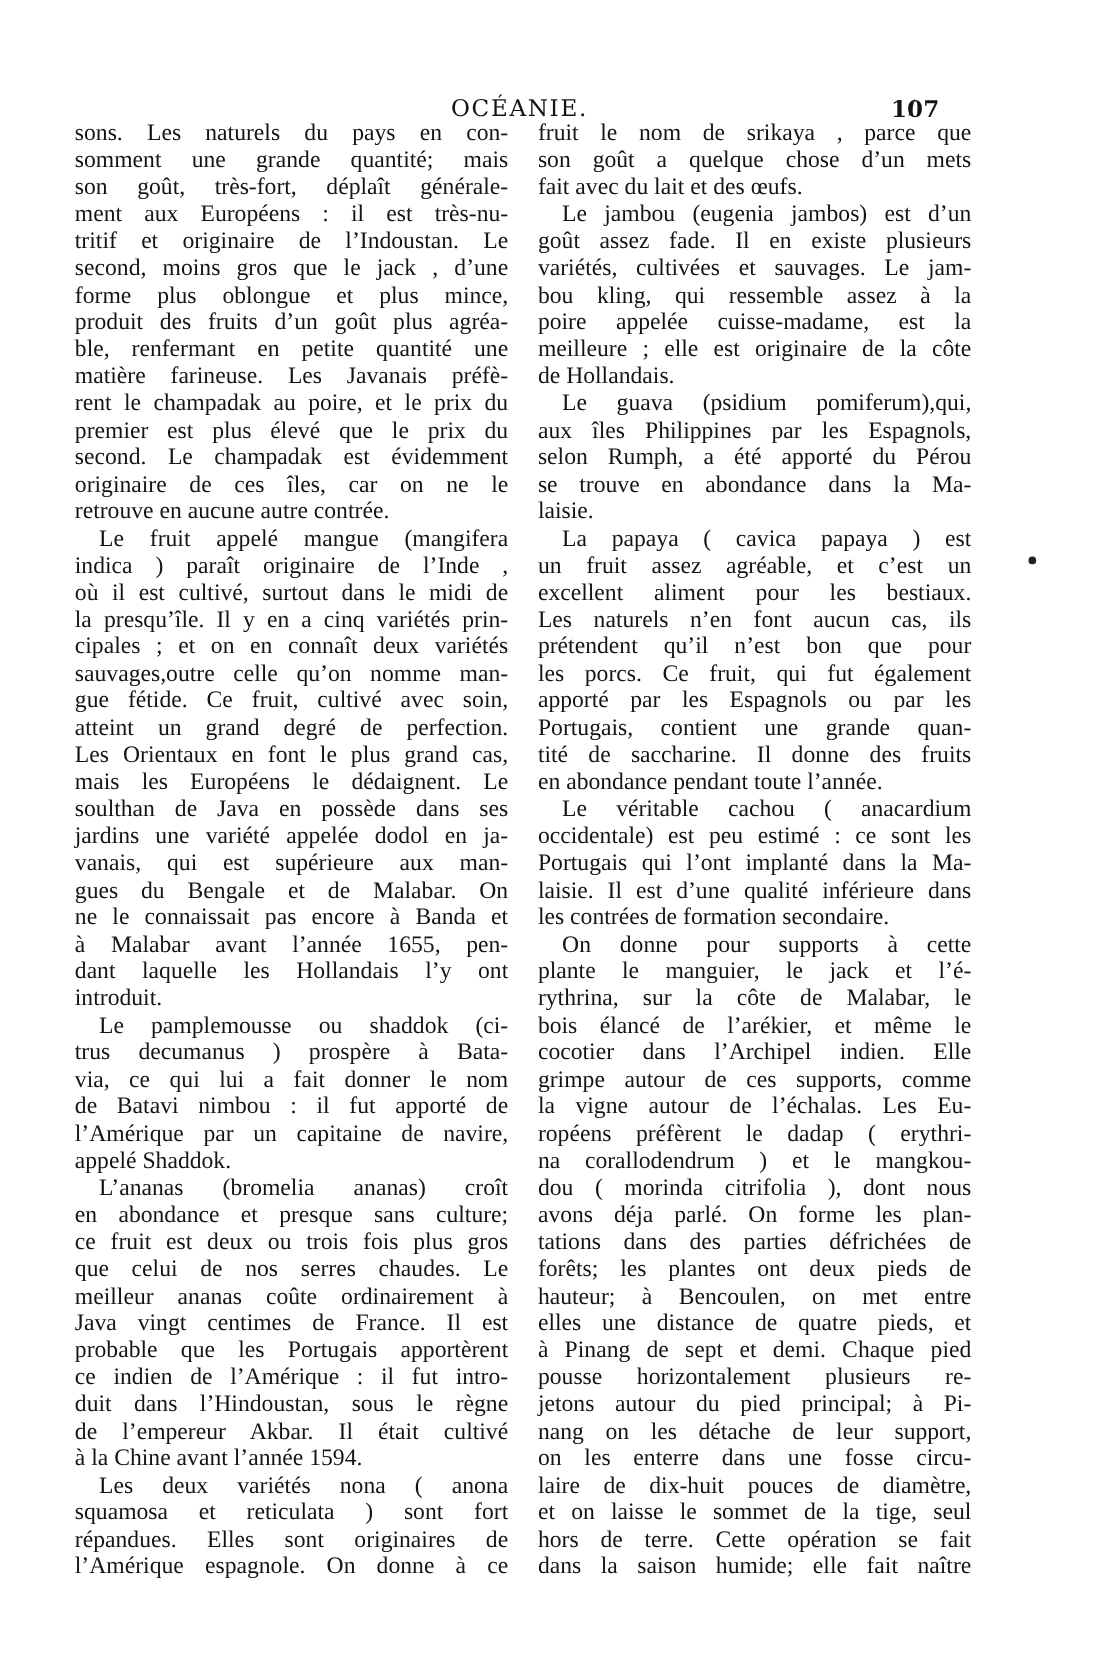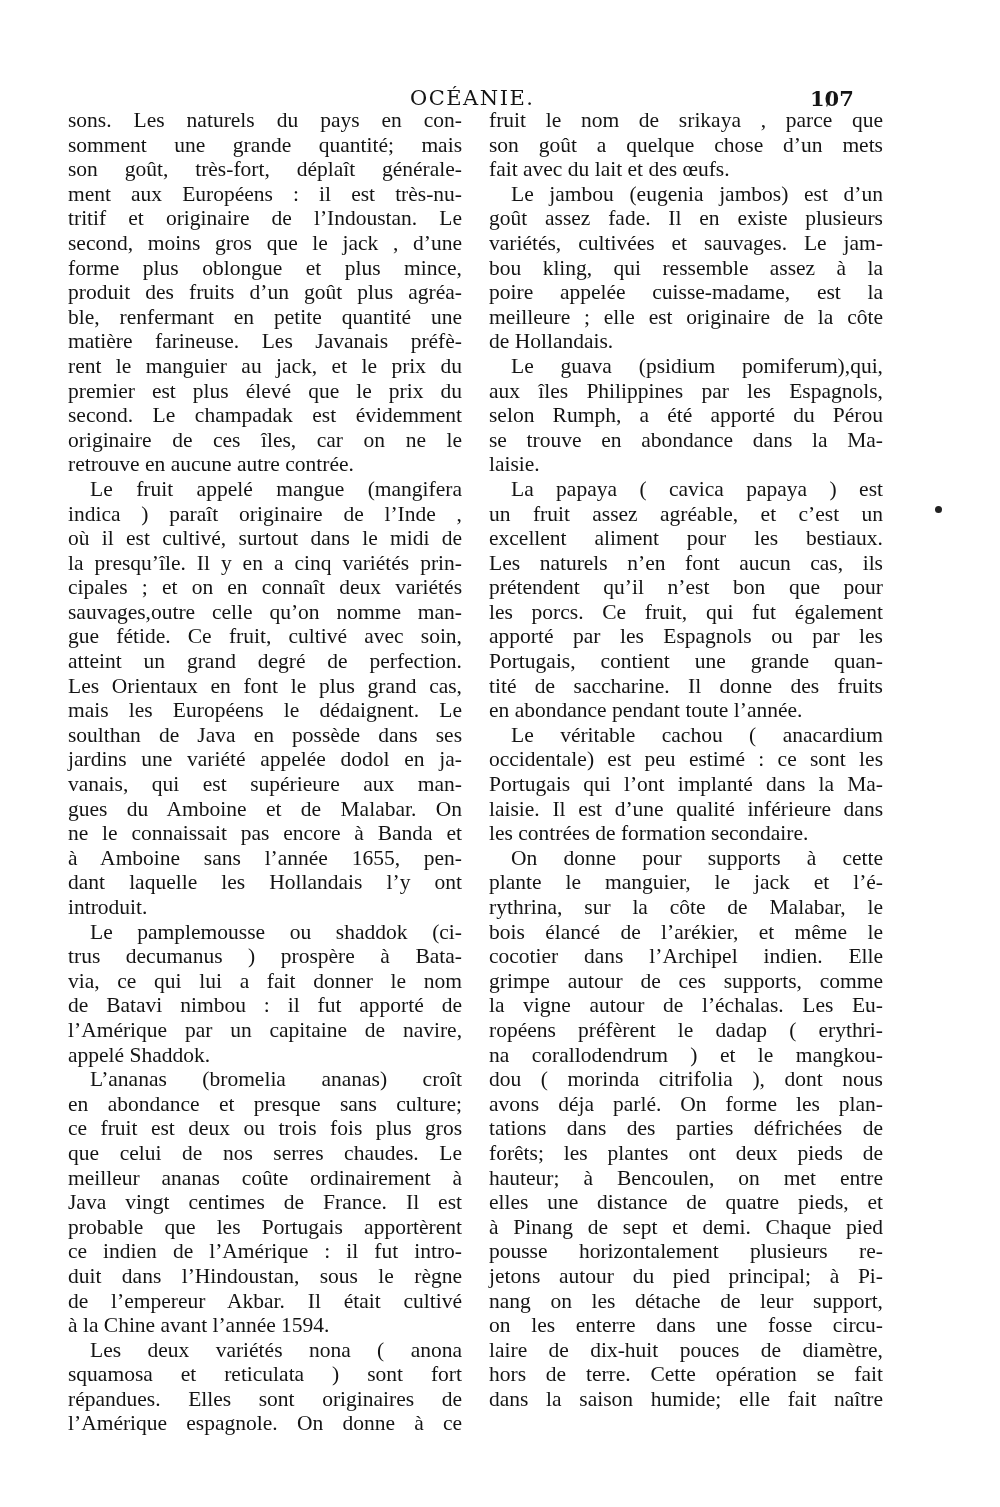--- a/index.html
+++ b/index.html
@@ -31,41 +31,41 @@
     <div class="line">sons. Les naturels du pays en con-</div>
     <div class="line">somment une grande quantité; mais</div>
     <div class="line">son goût, très-fort, déplaît générale-</div>
     <div class="line">ment aux Européens : il est très-nu-</div>
     <div class="line">tritif et originaire de l’Indoustan. Le</div>
     <div class="line">second, moins gros que le jack , d’une</div>
     <div class="line">forme plus oblongue et plus mince,</div>
     <div class="line">produit des fruits d’un goût plus agréa-</div>
     <div class="line">ble, renfermant en petite quantité une</div>
     <div class="line">matière farineuse. Les Javanais préfè-</div>
-    <div class="line">rent le manguier au jack, et le prix du</div>
+    <div class="line">rent le champadak au poire, et le prix du</div>
     <div class="line">premier est plus élevé que le prix du</div>
     <div class="line">second. Le champadak est évidemment</div>
     <div class="line">originaire de ces îles, car on ne le</div>
     <div class="line last">retrouve en aucune autre contrée.</div>
     <div class="line indent">Le fruit appelé mangue (mangifera</div>
     <div class="line">indica ) paraît originaire de l’Inde ,</div>
     <div class="line">où il est cultivé, surtout dans le midi de</div>
     <div class="line">la presqu’île. Il y en a cinq variétés prin-</div>
     <div class="line">cipales ; et on en connaît deux variétés</div>
     <div class="line">sauvages,outre celle qu’on nomme man-</div>
     <div class="line">gue fétide. Ce fruit, cultivé avec soin,</div>
     <div class="line">atteint un grand degré de perfection.</div>
     <div class="line">Les Orientaux en font le plus grand cas,</div>
     <div class="line">mais les Européens le dédaignent. Le</div>
     <div class="line">soulthan de Java en possède dans ses</div>
     <div class="line">jardins une variété appelée dodol en ja-</div>
     <div class="line">vanais, qui est supérieure aux man-</div>
-    <div class="line">gues du Amboine et de Malabar. On</div>
+    <div class="line">gues du Bengale et de Malabar. On</div>
     <div class="line">ne le connaissait pas encore à Banda et</div>
-    <div class="line">à Amboine sans l’année 1655, pen-</div>
+    <div class="line">à Malabar avant l’année 1655, pen-</div>
     <div class="line">dant laquelle les Hollandais l’y ont</div>
     <div class="line last">introduit.</div>
     <div class="line indent">Le pamplemousse ou shaddok (ci-</div>
     <div class="line">trus decumanus ) prospère à Bata-</div>
     <div class="line">via, ce qui lui a fait donner le nom</div>
     <div class="line">de Batavi nimbou : il fut apporté de</div>
     <div class="line">l’Amérique par un capitaine de navire,</div>
     <div class="line last">appelé Shaddok.</div>
     <div class="line indent">L’ananas (bromelia ananas) croît</div>
     <div class="line">en abondance et presque sans culture;</div>
@@ -128,17 +128,18 @@
     <div class="line">tations dans des parties défrichées de</div>
     <div class="line">forêts; les plantes ont deux pieds de</div>
     <div class="line">hauteur; à Bencoulen, on met entre</div>
     <div class="line">elles une distance de quatre pieds, et</div>
     <div class="line">à Pinang de sept et demi. Chaque pied</div>
     <div class="line">pousse horizontalement plusieurs re-</div>
     <div class="line">jetons autour du pied principal; à Pi-</div>
     <div class="line">nang on les détache de leur support,</div>
     <div class="line">on les enterre dans une fosse circu-</div>
     <div class="line">laire de dix-huit pouces de diamètre,</div>
+    <div class="line">et on laisse le sommet de la tige, seul</div>
     <div class="line">hors de terre. Cette opération se fait</div>
     <div class="line">dans la saison humide; elle fait naître</div>
   </div>
 
 <div class="bullet"></div>
 
 </body></html>

